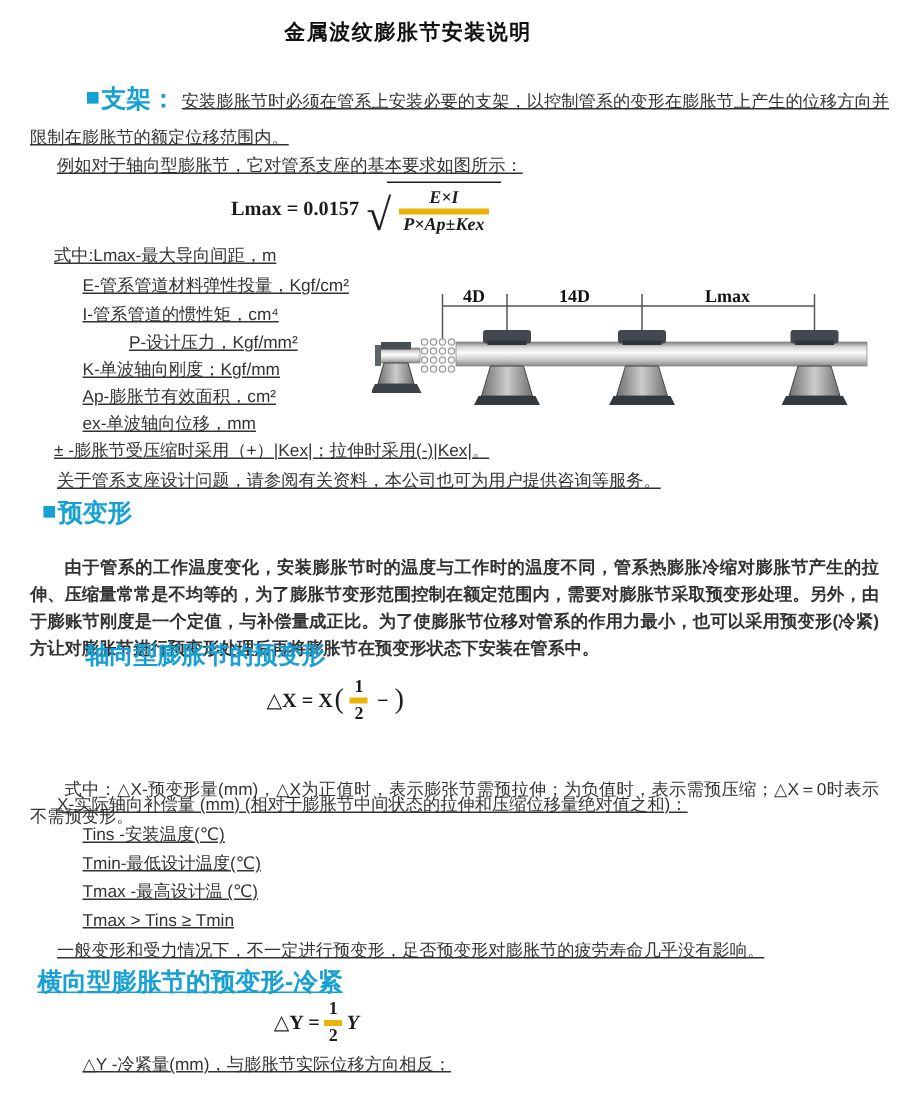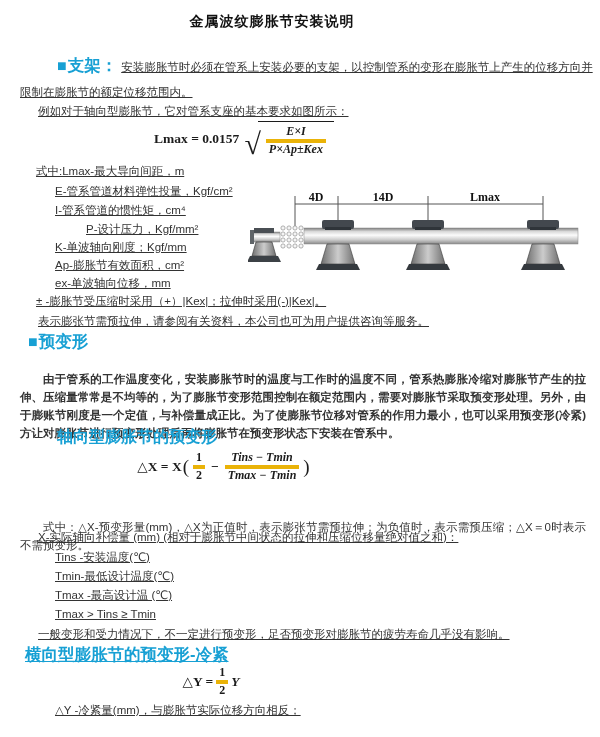--- a/index.html
+++ b/index.html
@@ -67,21 +67,21 @@
 </div>
 
 <div class="abs body-txt" style="top:163px;left:36px;">式中:Lmax-最大导向间距，m</div>
 <div class="abs body-txt" style="top:183px;left:55px;">E-管系管道材料弹性投量，Kgf/cm²</div>
 <div class="abs body-txt" style="top:202px;left:55px;">I-管系管道的惯性矩，cm⁴</div>
 <div class="abs body-txt" style="top:221px;left:55px;margin-left:31px;">P-设计压力，Kgf/mm²</div>
 <div class="abs body-txt" style="top:239px;left:55px;">K-单波轴向刚度；Kgf/mm</div>
 <div class="abs body-txt" style="top:257px;left:55px;">Ap-膨胀节有效面积，cm²</div>
 <div class="abs body-txt" style="top:275px;left:55px;">ex-单波轴向位移，mm</div>
 <div class="abs body-txt" style="top:293px;left:36px;">± -膨胀节受压缩时采用（+）|Kex|；拉伸时采用(-)|Kex|。</div>
-<div class="abs body-txt" style="top:313px;left:38px;">表示膨张节需预拉伸，请参阅有关资料，本公司也可为用户提供咨询等服务。</div>
+<div class="abs body-txt" style="top:313px;left:38px;">关于管系支座设计问题，请参阅有关资料，本公司也可为用户提供咨询等服务。</div>
 
 <svg class="abs" style="top:190px;left:248px;" width="338" height="98" viewBox="0 0 338 98">
   <defs>
     <linearGradient id="pipeGrad" x1="0" y1="0" x2="0" y2="1">
       <stop offset="0" stop-color="#7f7f7f"></stop>
       <stop offset="0.22" stop-color="#d9d9d9"></stop>
       <stop offset="0.45" stop-color="#fbfbfb"></stop>
       <stop offset="0.72" stop-color="#cfcfcf"></stop>
       <stop offset="1" stop-color="#8a8a8a"></stop>
     </linearGradient>
@@ -167,24 +167,20 @@
 
 <div class="abs formula-row" style="top:451px;padding-right:40px;box-sizing:border-box;">
   <span class="formula">
     <span>△X = X</span>
     <span class="paren">(</span>
     <span class="frac">
       <span class="num">1</span>
       <span class="den">2</span>
     </span>
     <span class="op">−</span>
-    <span class="frac vars">
-      <span class="num">Tins − Tmin</span>
-      <span class="den">Tmax − Tmin</span>
-    </span>
     <span class="paren">)</span>
   </span>
 </div>
 
 <div class="abs para" style="top:518px;left:20px;width:566px;">式中：△X-预变形量(mm)，△X为正值时，表示膨张节需预拉伸；为负值时，表示需预压缩；△X＝0时表示不需预变形。</div>
 <div class="abs body-txt" style="top:529px;left:38px;">X-实际轴向补偿量 (mm) (相对于膨胀节中间状态的拉伸和压缩位移量绝对值之和)：</div>
 <div class="abs body-txt" style="top:549px;left:55px;">Tins -安装温度(℃)</div>
 <div class="abs body-txt" style="top:568px;left:55px;">Tmin-最低设计温度(℃)</div>
 <div class="abs body-txt" style="top:587px;left:55px;text-align:center;">Tmax -最高设计温 (℃)</div>
 <div class="abs body-txt" style="top:606px;left:55px;">Tmax &gt; Tins ≥ Tmin</div>

